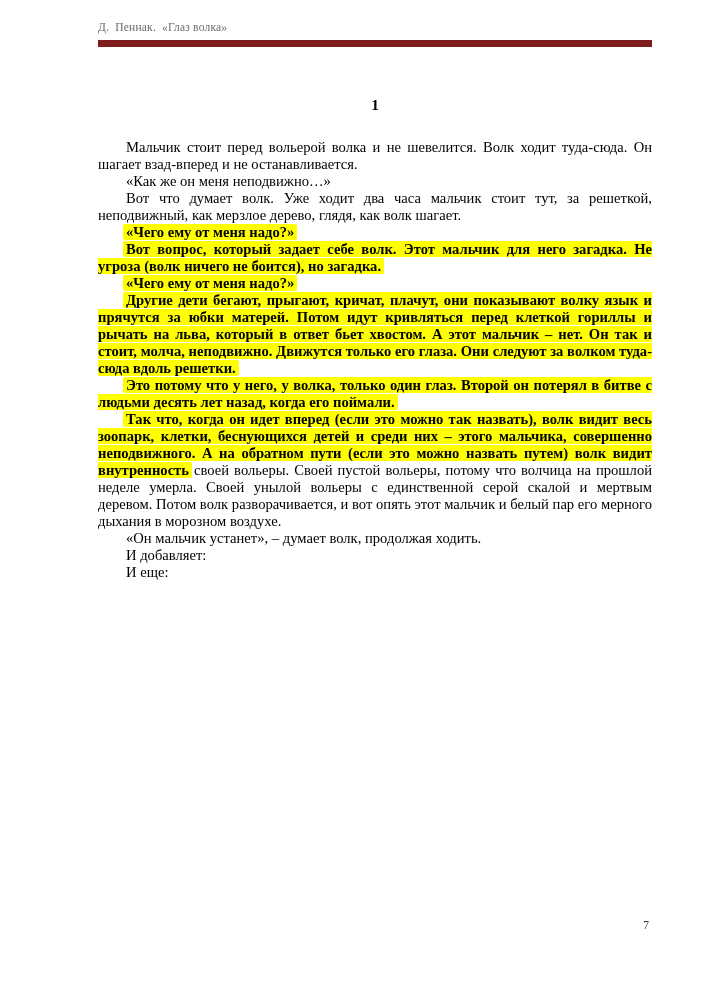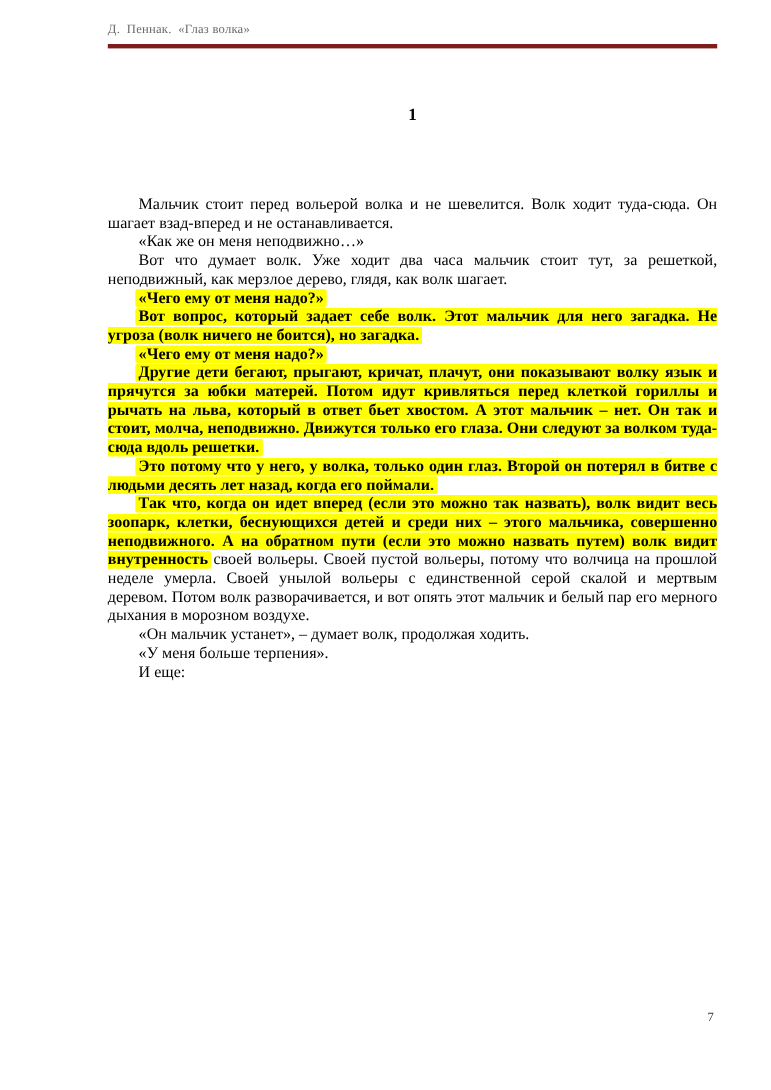--- a/index.html
+++ b/index.html
@@ -15,21 +15,21 @@
     font-family: "Liberation Serif", "DejaVu Serif", serif;
     color: #000000;
     overflow: hidden;
   }
   .running-header {
     position: absolute;
     top: 21px;
     left: 98px;
     width: 554px;
     padding-bottom: 7px;
-    border-bottom: 4px solid #7f1d1d;
+    border-bottom: 7px solid #7f1d1d;
     font-size: 11.5px;
     color: #6a6a6a;
     letter-spacing: 0.2px;
   }
   .chapter-number {
     position: absolute;
     top: 96px;
     left: 98px;
     width: 554px;
     text-align: center;
@@ -37,21 +37,20 @@
     font-size: 15.5px;
   }
   .text-block {
     position: absolute;
     top: 139px;
     left: 98px;
     width: 554px;
     font-size: 14.6px;
     line-height: 17px;
     text-align: justify;
-    margin-top: 39px;
   }
   .para {
     margin: 0;
     padding: 0;
     text-indent: 28px;
   }
   .hl {
     background: #ffff00;
     border-radius: 2px;
     padding: 0 3px;
@@ -78,17 +77,17 @@
       <p class="para"><span>Мальчик стоит перед вольерой волка и не шевелится. Волк ходит туда-сюда. Он шагает взад-вперед и не останавливается.</span></p>
       <p class="para"><span>«Как же он меня неподвижно…»</span></p>
       <p class="para"><span>Вот что думает волк. Уже ходит два часа мальчик стоит тут, за решеткой, неподвижный, как мерзлое дерево, глядя, как волк шагает.</span></p>
       <p class="para"><span class="hl">«Чего ему от меня надо?»</span></p>
       <p class="para"><span class="hl">Вот вопрос, который задает себе волк. Этот мальчик для него загадка. Не угроза (волк ничего не боится), но загадка.</span></p>
       <p class="para"><span class="hl">«Чего ему от меня надо?»</span></p>
       <p class="para"><span class="hl">Другие дети бегают, прыгают, кричат, плачут, они показывают волку язык и прячутся за юбки матерей. Потом идут кривляться перед клеткой гориллы и рычать на льва, который в ответ бьет хвостом. А этот мальчик – нет. Он так и стоит, молча, неподвижно. Движутся только его глаза. Они следуют за волком туда-сюда вдоль решетки.</span></p>
       <p class="para"><span class="hl">Это потому что у него, у волка, только один глаз. Второй он потерял в битве с людьми десять лет назад, когда его поймали.</span></p>
       <p class="para"><span class="hl">Так что, когда он идет вперед (если это можно так назвать), волк видит весь зоопарк, клетки, беснующихся детей и среди них – этого мальчика, совершенно неподвижного. А на обратном пути (если это можно назвать путем) волк видит внутренность</span><span> своей вольеры. Своей пустой вольеры, потому что волчица на прошлой неделе умерла. Своей унылой вольеры с единственной серой скалой и мертвым деревом. Потом волк разворачивается, и вот опять этот мальчик и белый пар его мерного дыхания в морозном воздухе.</span></p>
       <p class="para"><span>«Он мальчик устанет», – думает волк, продолжая ходить.</span></p>
-      <p class="para"><span>«У меня больше терпения».</span></p>
+      <p class="para"><span>И добавляет:</span></p>
       <p class="para"><span>И еще:</span></p>
     </div>
   <div class="page-number">7</div>
 </div>
 
 </body></html>

